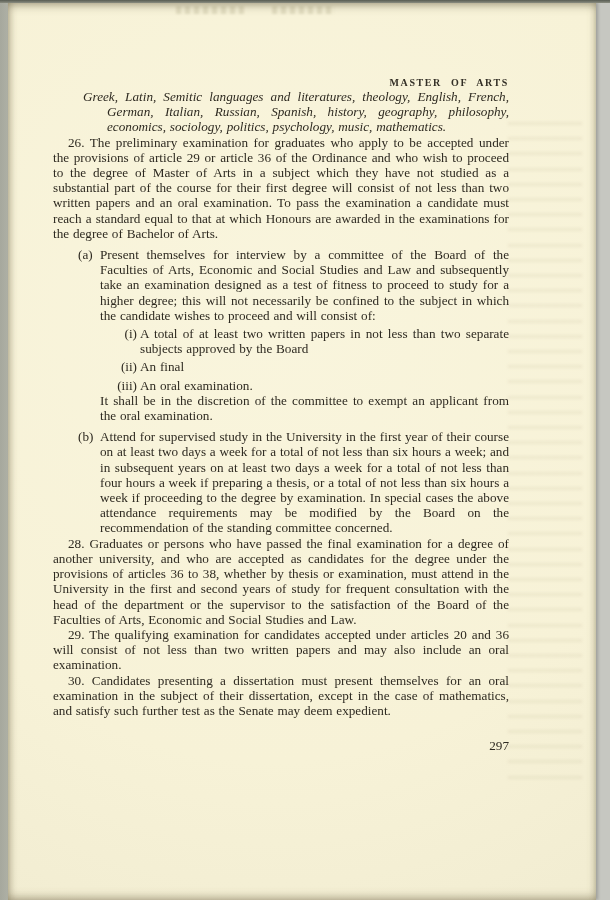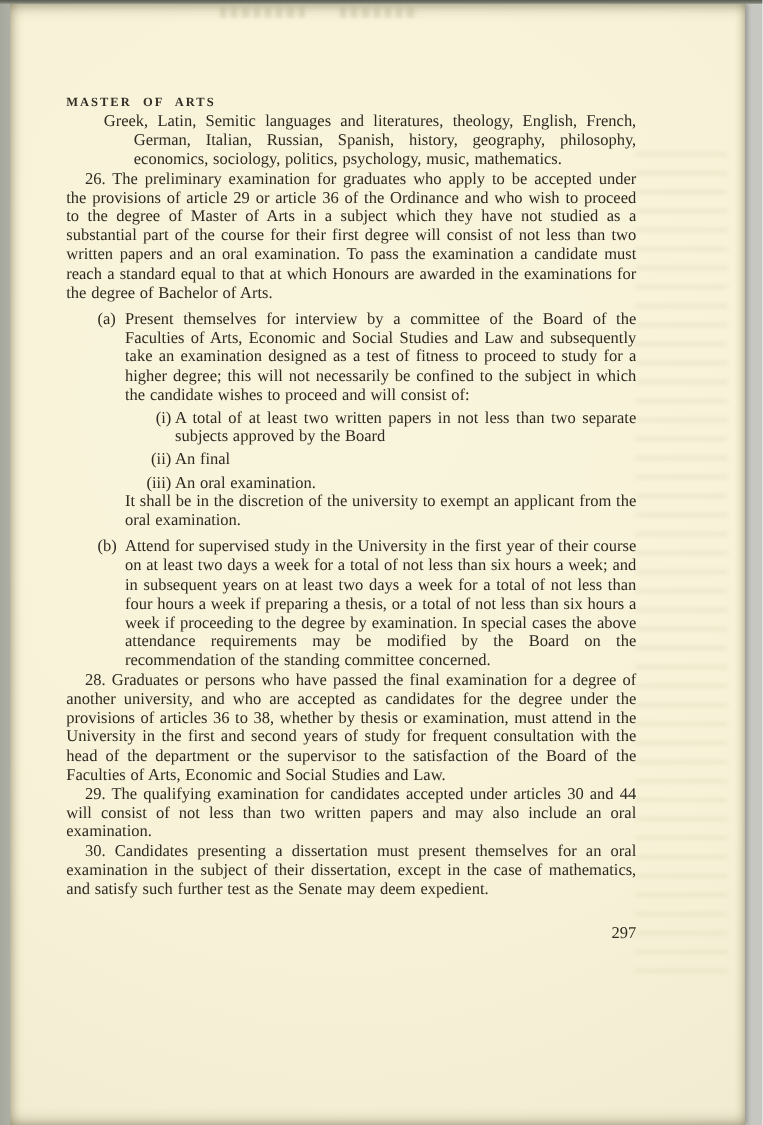--- a/index.html
+++ b/index.html
@@ -69,32 +69,33 @@
     font-size: 13.2px;
     line-height: 15.2px;
     text-align: justify;
     word-spacing: 0.5px;
     hyphens: auto;
     -webkit-hyphens: auto;
   }
   .content p { margin: 0; }
   .running-head {
     margin-top: 74px;
-    text-align: left;
+    text-align: right;
     font-size: 10px;
     line-height: 13px;
     letter-spacing: 1.6px;
     word-spacing: 5px;
     font-weight: 600;
     color: #332f26;
   }
   .subject-list {
     margin-top: 27px;
     padding-left: 54px;
     text-indent: -24px;
+    font-style: italic;
   }
   .para {
     margin-top: 8px;
     text-indent: 15px;
   }
   .item {
     position: relative;
     margin-top: 6px;
     padding-left: 47px;
     text-indent: 0;
@@ -161,29 +162,29 @@
     <div class="roman">
       <span class="roman-label">(ii)</span>
       <span>An final</span>
     </div>
 
     <div class="roman">
       <span class="roman-label">(iii)</span>
       <span>An oral examination.</span>
     </div>
 
-    <p class="note">It shall be in the discretion of the university to exempt an applicant from the oral examination.</p>
+    <p class="note">It shall be in the discretion of the committee to exempt an applicant from the oral examination.</p>
 
     <div class="item">
       <span class="item-label">(b)</span>
       <span>Attend for supervised study in the University in the first year of their course on at least two days a week for a total of not less than six hours a week; and in subsequent years on at least two days a week for a total of not less than four hours a week if preparing a thesis, or a total of not less than six hours a week if proceeding to the degree by examination. In special cases the above attendance requirements may be modified by the Board on the recommendation of the standing committee concerned.</span>
     </div>
 
     <p class="para">28. Graduates or persons who have passed the final examination for a degree of another university, and who are accepted as candidates for the degree under the provisions of articles 36 to 38, whether by thesis or examination, must attend in the University in the first and second years of study for frequent consultation with the head of the department or the supervisor to the satisfaction of the Board of the Faculties of Arts, Economic and Social Studies and Law.</p>
 
-    <p class="para">29. The qualifying examination for candidates accepted under articles 30 and 44 will consist of not less than two written papers and may also include an oral examination.</p>
+    <p class="para">29. The qualifying examination for candidates accepted under articles 20 and 36 will consist of not less than two written papers and may also include an oral examination.</p>
 
     <p class="para">30. Candidates presenting a dissertation must present themselves for an oral examination in the subject of their dissertation, except in the case of mathematics, and satisfy such further test as the Senate may deem expedient.</p>
 
     <div class="page-number">297</div>
 
   </div>
 </div>
 
 </body></html>

